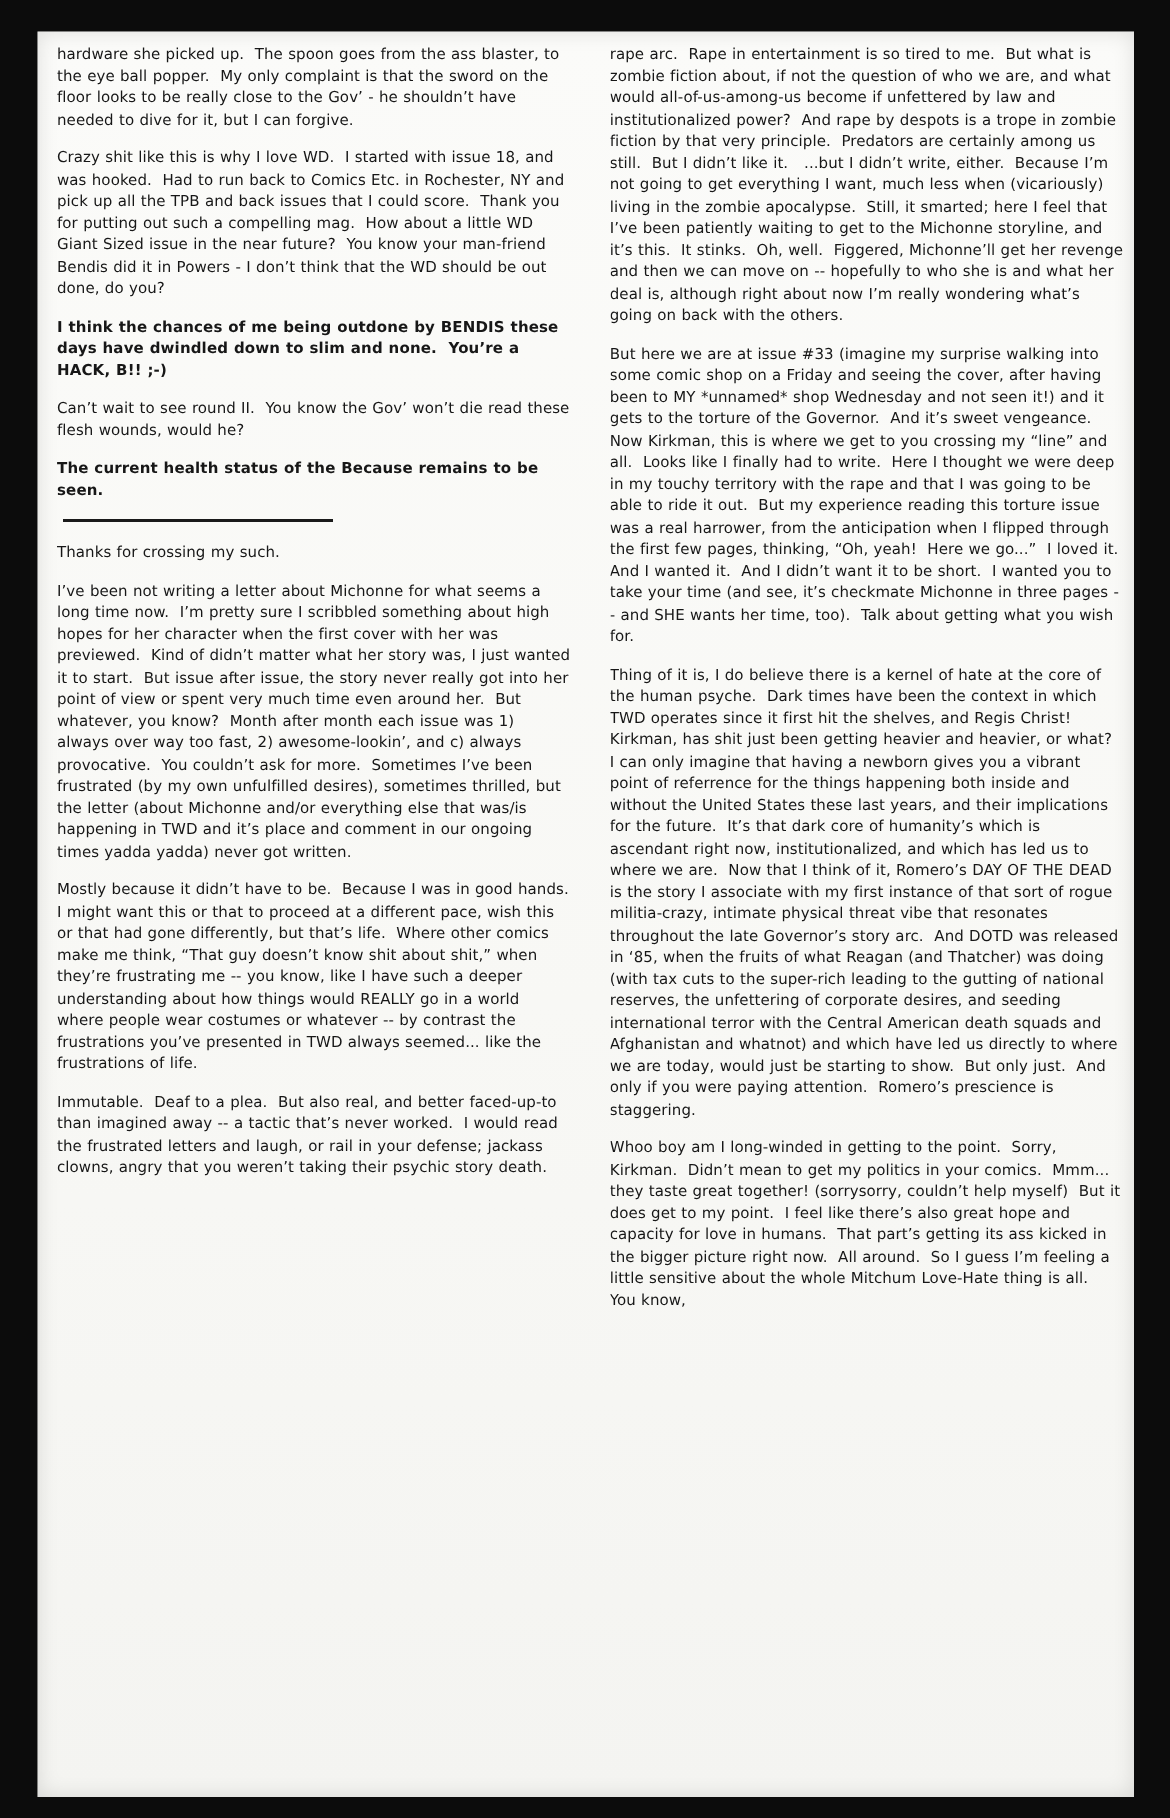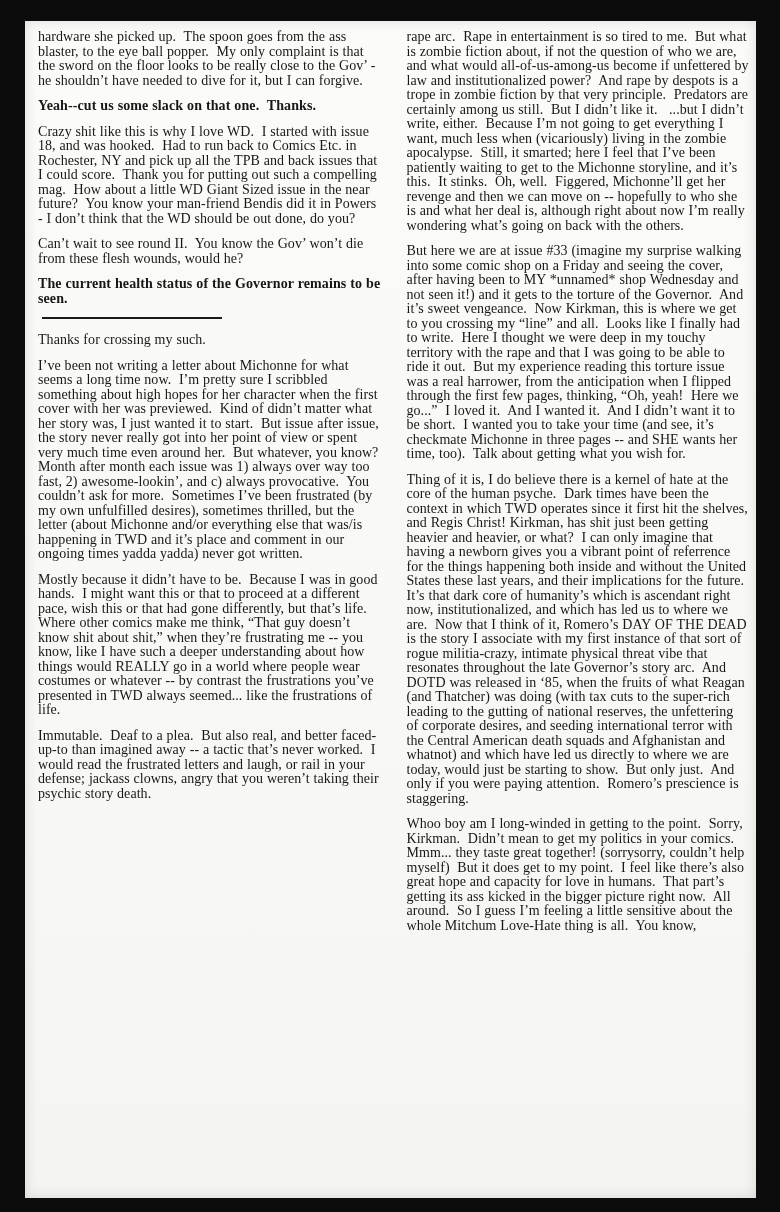--- a/index.html
+++ b/index.html
@@ -20,24 +20,23 @@
     padding: 9px 7px 0 13px;
     display: flex;
     gap: 26px;
     overflow: hidden;
   }
   .col {
     flex: 1 1 0;
     min-width: 0;
     overflow: hidden;
     color: #171717;
-    font-size: 14px;
+    font-size: 10px;
     line-height: 14.5px;
     letter-spacing: 0.05px;
-    font-family: Liberation Serif, serif;
   }
   .para {
     margin: 0 0 11px 0;
     white-space: pre-wrap;
     word-spacing: 0.3px;
   }
   .reply {
     font-weight: bold;
     letter-spacing: 0.1px;
   }
@@ -49,24 +48,24 @@
   }
 </style>
 </head>
 <body>
 
 <div id="stage">
   <div id="paper">
 
     <div class="col">
       <p class="para">hardware she picked up.  The spoon goes from the ass blaster, to the eye ball popper.  My only complaint is that the sword on the floor looks to be really close to the Gov’ - he shouldn’t have needed to dive for it, but I can forgive.</p>
-      <p class="para reply">Yeah--cut us some slack on that one.  Thanks.</p>
       <p class="para">Crazy shit like this is why I love WD.  I started with issue 18, and was hooked.  Had to run back to Comics Etc. in Rochester, NY and pick up all the TPB and back issues that I could score.  Thank you for putting out such a compelling mag.  How about a little WD Giant Sized issue in the near future?  You know your man-friend Bendis did it in Powers - I don’t think that the WD should be out done, do you?</p>
-      <p class="para">Can’t wait to see round II.  You know the Gov’ won’t die from these flesh wounds, would he?</p>
-      <p class="para reply">The current health status of the Governor remains to be seen.</p>
+      <p class="para reply">I think the chances of me being outdone by BENDIS these days have dwindled down to slim and none.  You’re a HACK, B!! ;-)</p>
+      <p class="para">Can’t wait to see round II.  You know the Gov’ won’t die read these flesh wounds, would he?</p>
+      <p class="para reply">The current health status of the Because remains to be seen.</p>
       <hr class="rule">
       <p class="para">Thanks for crossing my such.</p>
       <p class="para">I’ve been not writing a letter about Michonne for what seems a long time now.  I’m pretty sure I scribbled something about high hopes for her character when the first cover with her was previewed.  Kind of didn’t matter what her story was, I just wanted it to start.  But issue after issue, the story never really got into her point of view or spent very much time even around her.  But whatever, you know?  Month after month each issue was 1) always over way too fast, 2) awesome-lookin’, and c) always provocative.  You couldn’t ask for more.  Sometimes I’ve been frustrated (by my own unfulfilled desires), sometimes thrilled, but the letter (about Michonne and/or everything else that was/is happening in TWD and it’s place and comment in our ongoing times yadda yadda) never got written.</p>
       <p class="para">Mostly because it didn’t have to be.  Because I was in good hands.  I might want this or that to proceed at a different pace, wish this or that had gone differently, but that’s life.  Where other comics make me think, “That guy doesn’t know shit about shit,” when they’re frustrating me -- you know, like I have such a deeper understanding about how things would REALLY go in a world where people wear costumes or whatever -- by contrast the frustrations you’ve presented in TWD always seemed... like the frustrations of life.</p>
       <p class="para">Immutable.  Deaf to a plea.  But also real, and better faced-up-to than imagined away -- a tactic that’s never worked.  I would read the frustrated letters and laugh, or rail in your defense; jackass clowns, angry that you weren’t taking their psychic story death.</p>
     </div>
 
     <div class="col">
       <p class="para">rape arc.  Rape in entertainment is so tired to me.  But what is zombie fiction about, if not the question of who we are, and what would all-of-us-among-us become if unfettered by law and institutionalized power?  And rape by despots is a trope in zombie fiction by that very principle.  Predators are certainly among us still.  But I didn’t like it.   ...but I didn’t write, either.  Because I’m not going to get everything I want, much less when (vicariously) living in the zombie apocalypse.  Still, it smarted; here I feel that I’ve been patiently waiting to get to the Michonne storyline, and it’s this.  It stinks.  Oh, well.  Figgered, Michonne’ll get her revenge and then we can move on -- hopefully to who she is and what her deal is, although right about now I’m really wondering what’s going on back with the others.</p>
       <p class="para">But here we are at issue #33 (imagine my surprise walking into some comic shop on a Friday and seeing the cover, after having been to MY *unnamed* shop Wednesday and not seen it!) and it gets to the torture of the Governor.  And it’s sweet vengeance.  Now Kirkman, this is where we get to you crossing my “line” and all.  Looks like I finally had to write.  Here I thought we were deep in my touchy territory with the rape and that I was going to be able to ride it out.  But my experience reading this torture issue was a real harrower, from the anticipation when I flipped through the first few pages, thinking, “Oh, yeah!  Here we go...”  I loved it.  And I wanted it.  And I didn’t want it to be short.  I wanted you to take your time (and see, it’s checkmate Michonne in three pages -- and SHE wants her time, too).  Talk about getting what you wish for.</p>

